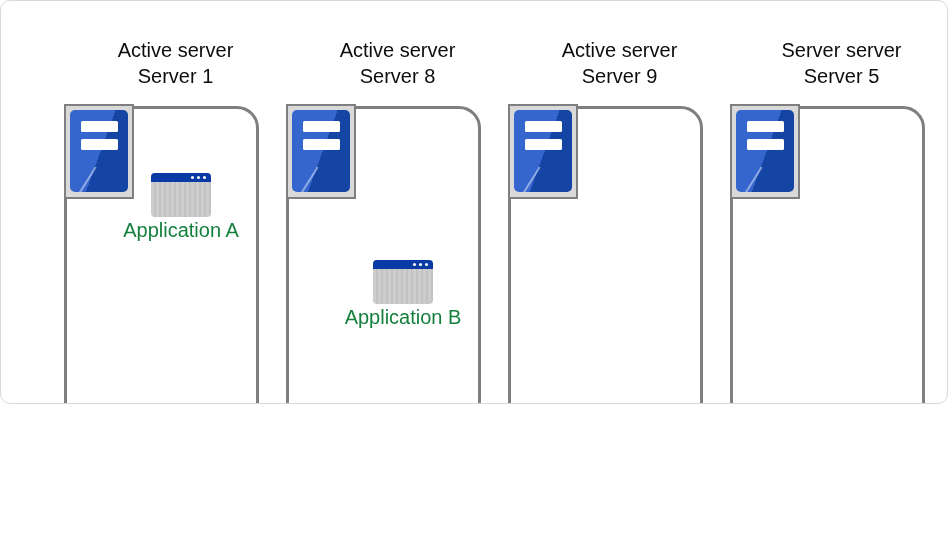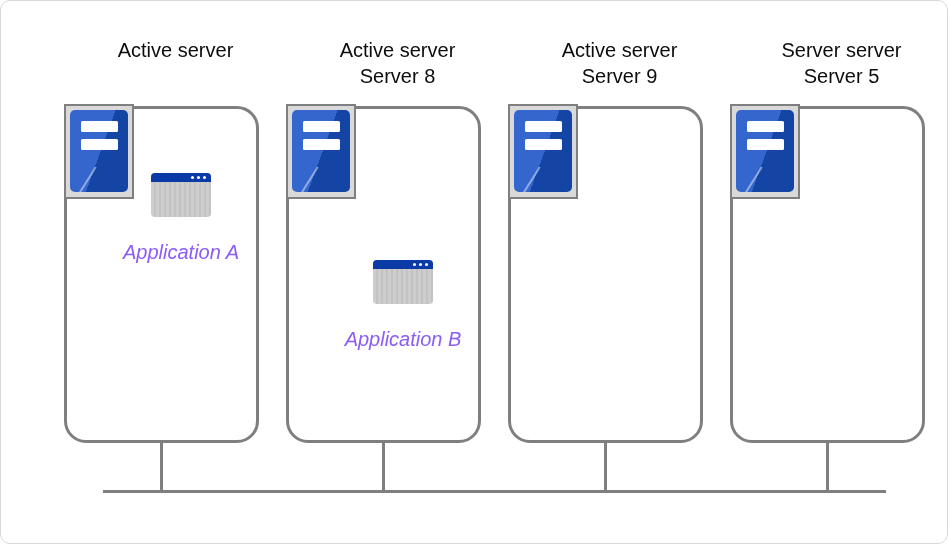--- a/index.html
+++ b/index.html
@@ -1,19 +1,19 @@
 <!DOCTYPE html>
 <html style="--line-gray: #7f7f7f; --icon-bg: #d9d9d9; --blue-light: #3566cd; --blue-dark: #1445a4; --titlebar-blue: #0a3aa6;"><head>
 <meta charset="utf-8">
 <style>
   html,body { margin:0; padding:0; background:#ffffff; font-family:"Liberation Sans", sans-serif; }
 
   .canvas {
     position:relative;
-    width:948px; height:544px;
+    width:948px; height:404px;
     background:#ffffff;
     border:1px solid #d9d9d9;
     border-radius:10px;
     box-sizing:border-box;
     overflow:hidden;
     color:#111111;
     padding-left:28px;
   }
 
   .server { position:absolute; top:0; width:195px; height:544px; }
@@ -66,34 +66,35 @@
     border-radius:4px; overflow:hidden;
     background:repeating-linear-gradient(90deg, #cdcdcd 0 3px, #c2c2c2 3px 5px);
   }
   .app-titlebar {
     position:absolute; top:0; left:0; right:0; height:9px;
     background:var(--titlebar-blue);
     display:flex; justify-content:flex-end; align-items:center;
     gap:2.5px; padding-right:5px; box-sizing:border-box;
   }
   .app-titlebar .dot { width:3.5px; height:3.5px; border-radius:50%; background:#ffffff; }
-  .app-label { margin-top:24px; font-size:20px; line-height:22px; color:#8b5cf6; white-space:nowrap;font-style:italic; }
+  .app-label { margin-top:2px; font-size:20px; line-height:22px; color:#15803d; white-space:nowrap; }
 
   
   .connector { position:absolute; top:442px; left:96px; width:3px; height:48px; background:var(--line-gray); }
   .bus { position:absolute; top:489px; left:102px; width:783px; height:3px; background:var(--line-gray); }
 </style>
 </head>
 <body>
 
 <div class="canvas" id="canvas">
 
   <div class="server" style="left: 63px;">
       <div class="server-title">
         <div>Active server</div>
+        <div>Server 1</div>
       </div>
       <div class="server-box"></div>
       <div class="server-icon">
         <div class="tower">
           <div class="bar b1"></div>
           <div class="bar b2"></div>
         </div>
       </div>
       <div class="app" style="top: 172px;">
         <div class="app-window">

